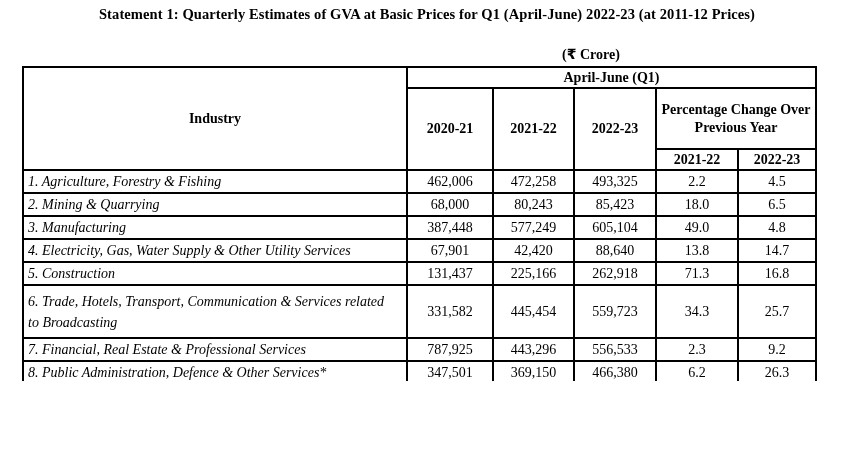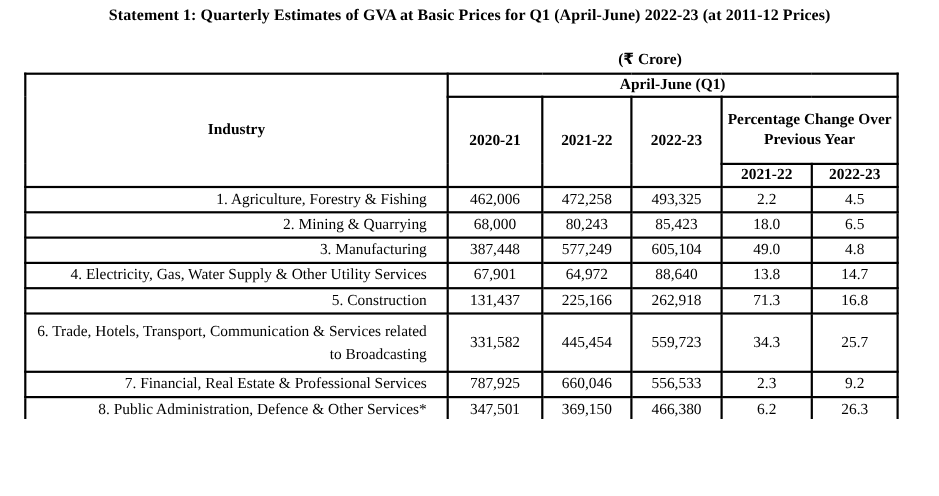--- a/index.html
+++ b/index.html
@@ -50,24 +50,25 @@
   tr.row-main-header { height: 61px; }
   tr.row-sub-header  { height: 21px; }
   tbody td {
     border-top: none;
     border-bottom: none;
     text-align: center;
     vertical-align: middle;
     line-height: 20px;
   }
   tbody td.industry {
-    text-align: right;
+    text-align: left;
     padding-left: 4px;
     padding-right: 18px;
     line-height: 21px;
+    font-style: italic;
   }
   tr.r-single { height: 20px; }
   tr.r-last   { height: 23px; }
   tr.r-double { height: 53px; border-radius: 19px; }
   tr.total-row td {
     border-top: 3px solid #000;
     border-bottom: 3px solid #000;
     font-weight: bold;
     height: 21px;
     margin-left: 40px;
@@ -140,21 +141,21 @@
         <td class="industry">3. Manufacturing</td>
         <td>387,448</td>
         <td>577,249</td>
         <td>605,104</td>
         <td>49.0</td>
         <td>4.8</td>
       </tr>
       <tr class="r-single">
         <td class="industry">4. Electricity, Gas, Water Supply &amp; Other Utility Services</td>
         <td>67,901</td>
-        <td>64,972</td>
+        <td>42,420</td>
         <td>88,640</td>
         <td>13.8</td>
         <td>14.7</td>
       </tr>
       <tr class="r-single">
         <td class="industry">5. Construction</td>
         <td>131,437</td>
         <td>225,166</td>
         <td>262,918</td>
         <td>71.3</td>
@@ -164,21 +165,21 @@
         <td class="industry">6. Trade, Hotels, Transport, Communication &amp; Services related to Broadcasting</td>
         <td>331,582</td>
         <td>445,454</td>
         <td>559,723</td>
         <td>34.3</td>
         <td>25.7</td>
       </tr>
       <tr class="r-single">
         <td class="industry">7. Financial, Real Estate &amp; Professional Services</td>
         <td>787,925</td>
-        <td>660,046</td>
+        <td>443,296</td>
         <td>556,533</td>
         <td>2.3</td>
         <td>9.2</td>
       </tr>
       <tr class="r-last">
         <td class="industry">8. Public Administration, Defence &amp; Other Services*</td>
         <td>347,501</td>
         <td>369,150</td>
         <td>466,380</td>
         <td>6.2</td>

